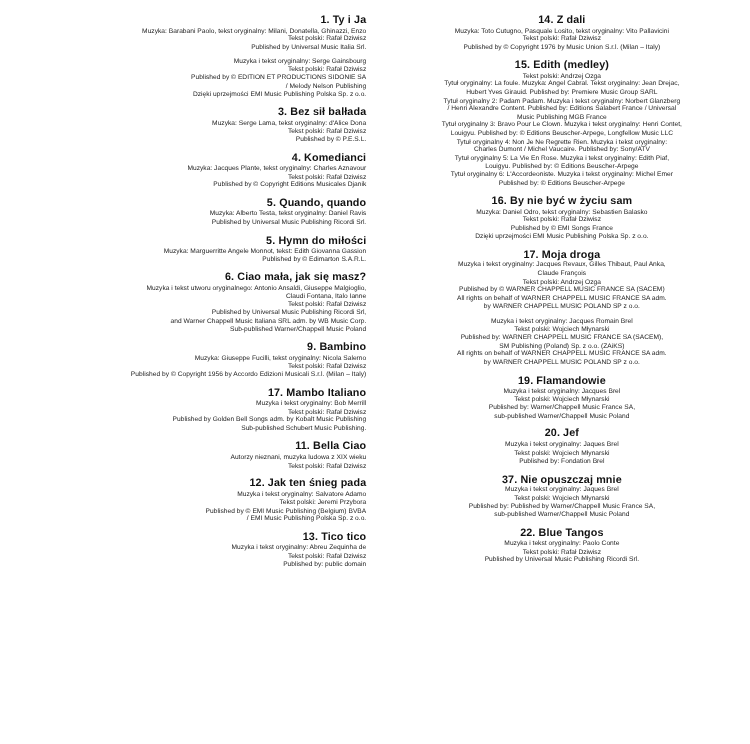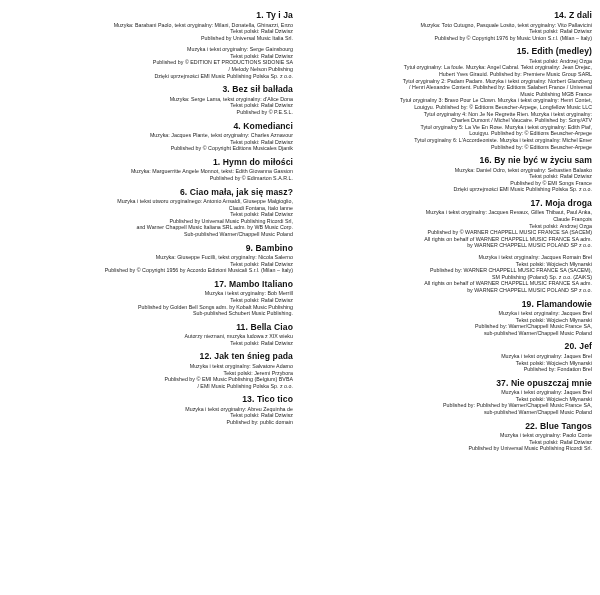--- a/index.html
+++ b/index.html
@@ -24,21 +24,21 @@
   }
   .col {
     width: 288px;
     box-sizing: border-box;
   }
   .col-left {
     text-align: right;
     padding-right: 2px;
   }
   .col-right {
-    text-align: right;
+    text-align: center;
     padding-left: 2px;
   }
   .track {
     margin-bottom: 5px;
   }
   .track-title {
     font-size: 8.6px;
     font-weight: bold;
     color: #111111;
     line-height: 11px;
@@ -76,21 +76,26 @@
         <div class="credit">Tekst polski: Rafał Dziwisz</div>
         <div class="credit">Published by © P.E.S.L.</div>
       </div>
       <div class="track">
         <div class="track-title">4. Komedianci</div>
         <div class="credit">Muzyka: Jacques Plante, tekst oryginalny: Charles Aznavour</div>
         <div class="credit">Tekst polski: Rafał Dziwisz</div>
         <div class="credit">Published by © Copyright Editions Musicales Djanik</div>
       </div>
       <div class="track">
-        <div class="track-title">1. Hymn do miłości</div>
+        <div class="track-title">5. Quando, quando</div>
+        <div class="credit">Muzyka: Alberto Testa, tekst oryginalny: Daniel Ravis</div>
+        <div class="credit">Published by Universal Music Publishing Ricordi Srl.</div>
+      </div>
+      <div class="track">
+        <div class="track-title">5. Hymn do miłości</div>
         <div class="credit">Muzyka: Marguerritte Angele Monnot, tekst: Edith Giovanna Gassion</div>
         <div class="credit">Published by © Edimarton S.A.R.L.</div>
       </div>
       <div class="track">
         <div class="track-title">6. Ciao mała, jak się masz?</div>
         <div class="credit">Muzyka i tekst utworu oryginalnego: Antonio Ansaldi, Giuseppe Malgioglio,</div>
         <div class="credit">Claudi Fontana, Italo Ianne</div>
         <div class="credit">Tekst polski: Rafał Dziwisz</div>
         <div class="credit">Published by Universal Music Publishing Ricordi Srl,</div>
         <div class="credit">and Warner Chappell Music Italiana SRL adm. by WB Music Corp.</div>

